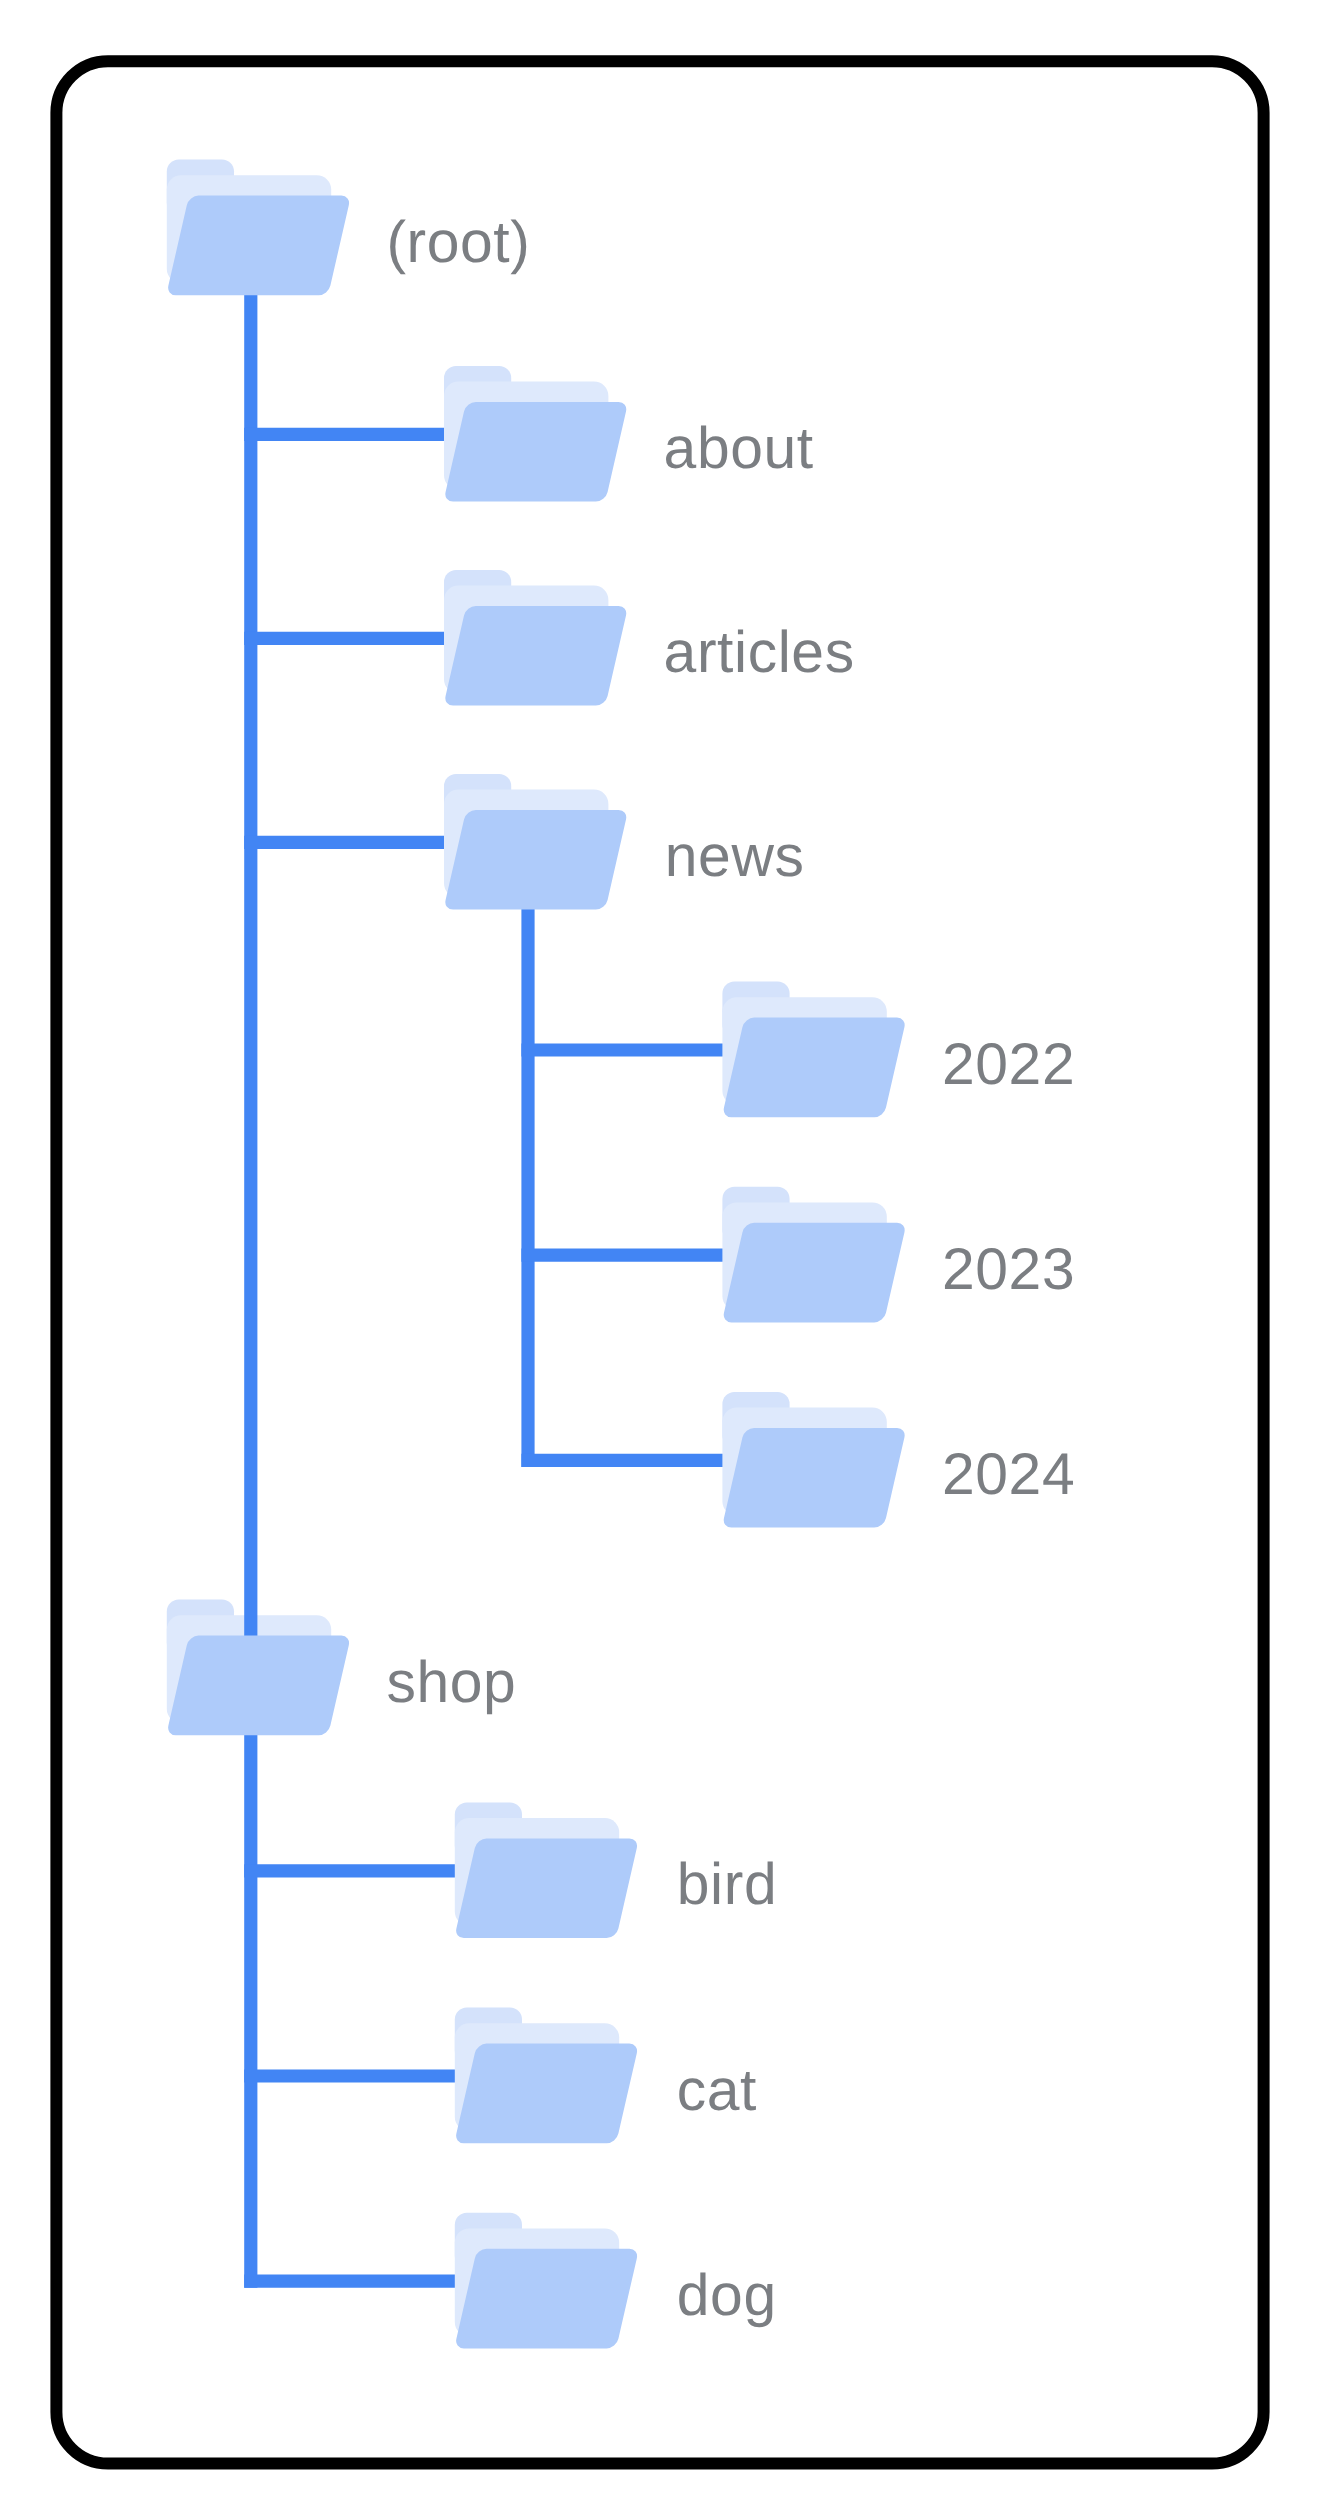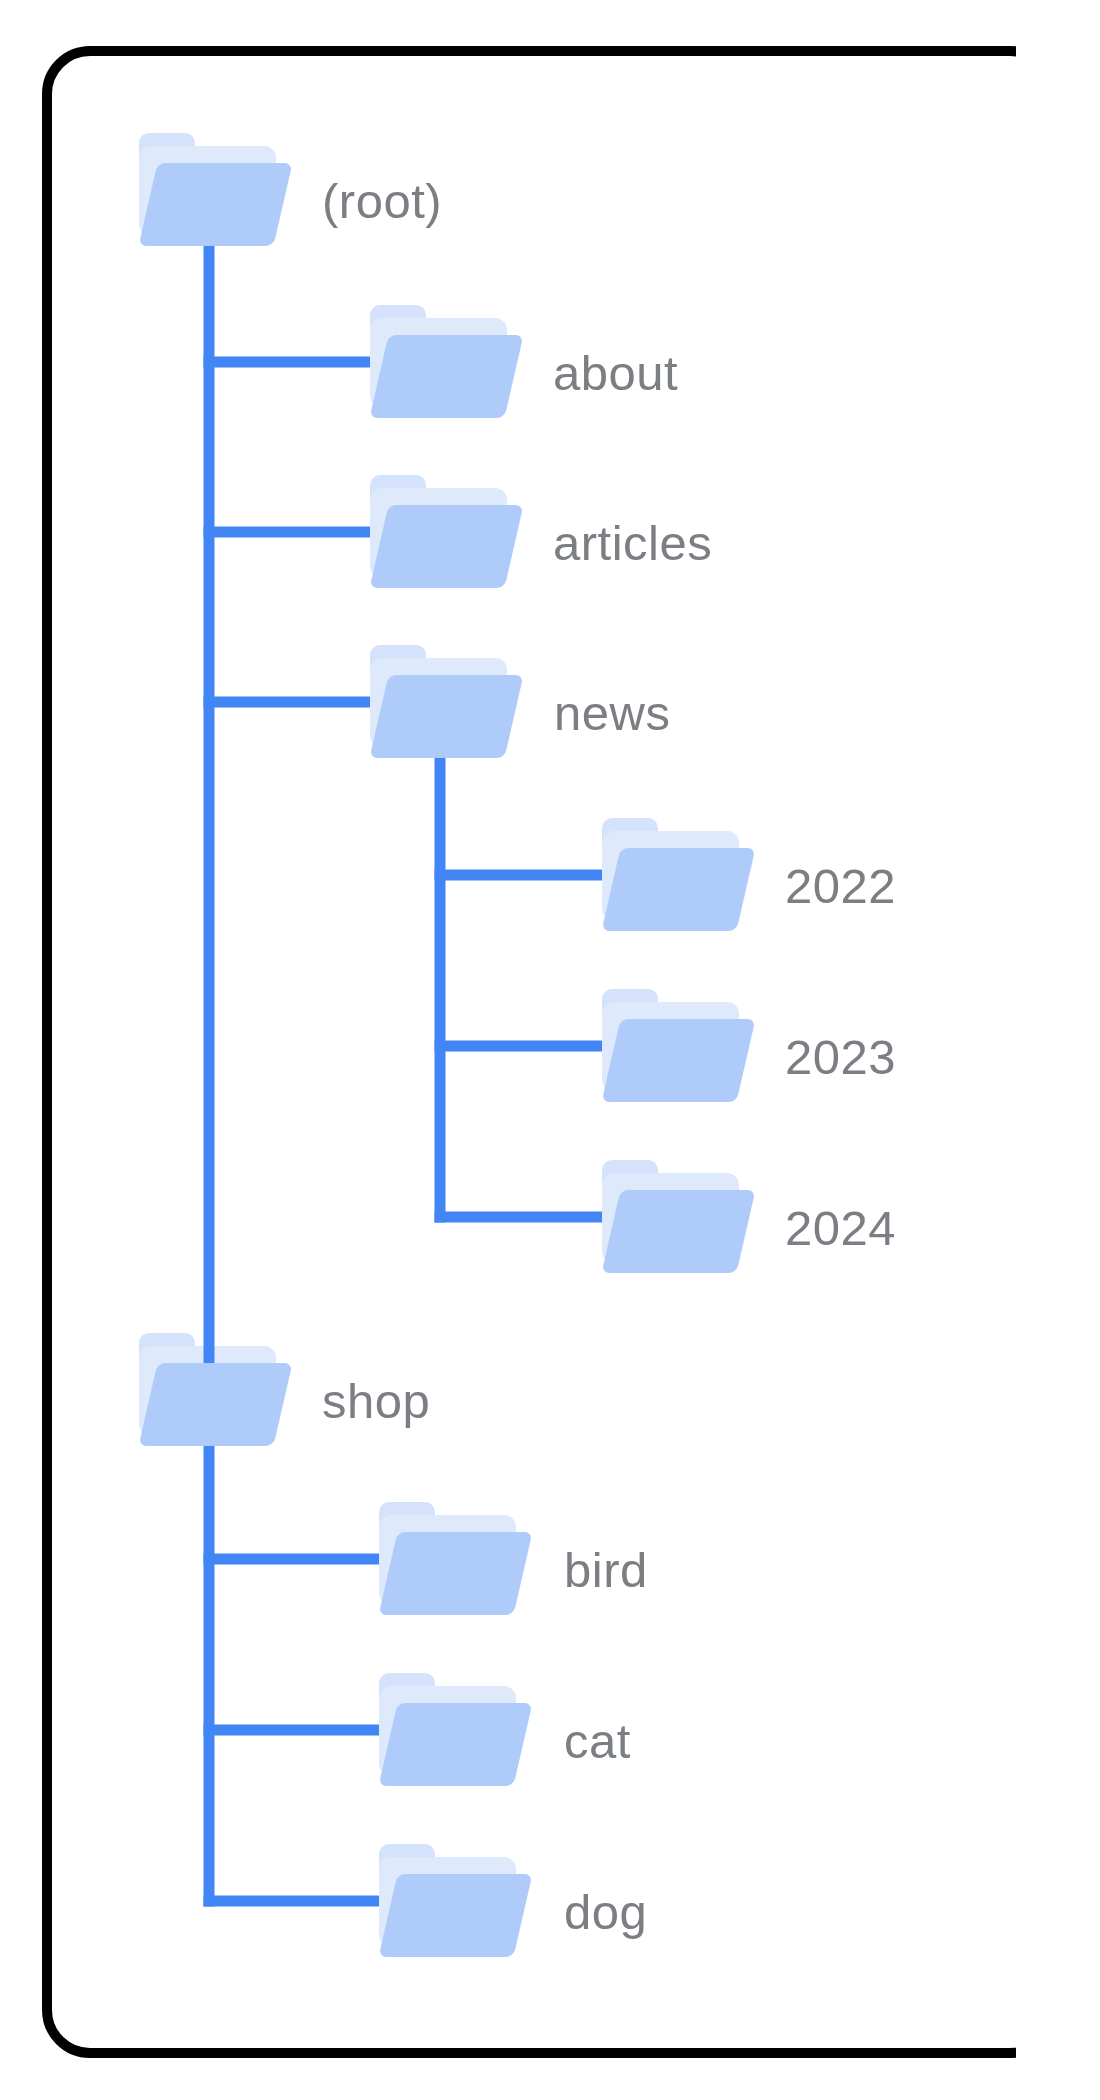--- a/index.html
+++ b/index.html
@@ -3,20 +3,21 @@
 <meta charset="utf-8">
 <style>
   html, body { margin: 0; padding: 0; background: #ffffff; }
   .canvas {
     position: relative;
     width: 1016px;
     height: 2100px;
     background: #ffffff;
     font-family: "Liberation Sans", sans-serif;
     overflow: hidden;
+    padding-left: 43px;
   }
   .card {
     position: absolute;
     left: 42px;
     top: 46px;
     width: 1016px;
     height: 2012px;
     box-sizing: border-box;
     border: 10px solid #000000;
     border-radius: 48px;

